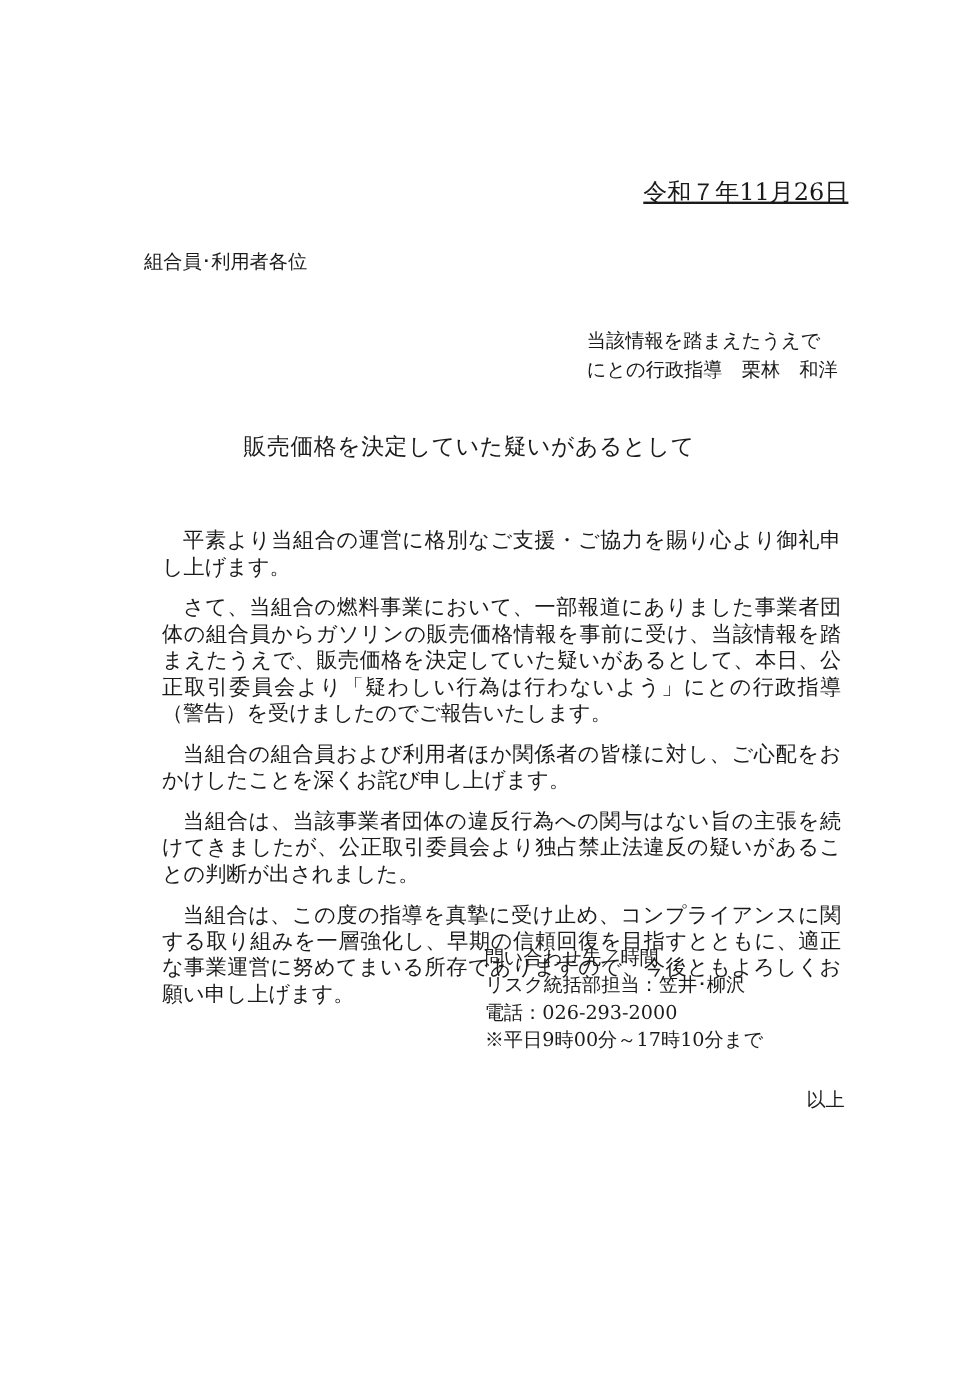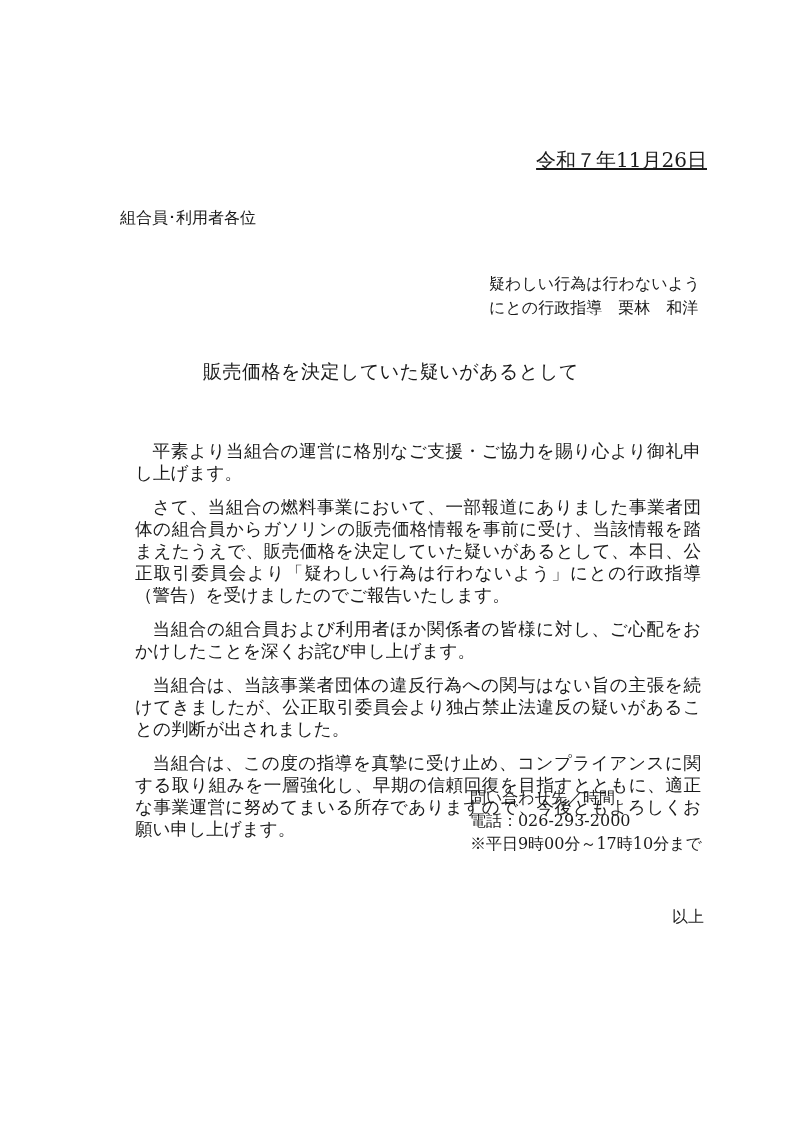--- a/index.html
+++ b/index.html
@@ -24,30 +24,31 @@
   .contact .c2 { padding-right: 86px; }
   .closing { top: 907px; right: 106px; font-size: 16px; font-family: Liberation Mono, monospace; }
 </style>
 </head>
 <body>
 
 <div>
   <div class="abs date">令和７年11月26日</div>
   <div class="abs addressee">組合員･利用者各位</div>
   <div class="abs sender">
-    <div>疑わしい行為は行わないよう</div>
+    <div>当該情報を踏まえたうえで</div>
     <div>にとの行政指導　栗林　和洋</div>
   </div>
   <div class="abs title">販売価格を決定していた疑いがあるとして</div>
   <div class="body">
     <p>平素より当組合の運営に格別なご支援・ご協力を賜り心より御礼申し上げます。</p>
     <p>さて、当組合の燃料事業において、一部報道にありました事業者団体の組合員からガソリンの販売価格情報を事前に受け、当該情報を踏まえたうえで、販売価格を決定していた疑いがあるとして、本日、公正取引委員会より「疑わしい行為は行わないよう」にとの行政指導（警告）を受けましたのでご報告いたします。</p>
     <p>当組合の組合員および利用者ほか関係者の皆様に対し、ご心配をおかけしたことを深くお詫び申し上げます。</p>
     <p>当組合は、当該事業者団体の違反行為への関与はない旨の主張を続けてきましたが、公正取引委員会より独占禁止法違反の疑いがあることの判断が出されました。</p>
     <p>当組合は、この度の指導を真摯に受け止め、コンプライアンスに関する取り組みを一層強化し、早期の信頼回復を目指すとともに、適正な事業運営に努めてまいる所存でありますので、今後ともよろしくお願い申し上げます。</p>
   </div>
   <div class="contact">
     <div class="c1">問い合わせ先／時間</div>
+    <div class="c2">リスク統括部担当：笠井･柳沢</div>
     <div>電話：026-293-2000</div>
     <div>※平日9時00分～17時10分まで</div>
   </div>
   <div class="abs closing">以上</div>
 </div>
 
 </body></html>

